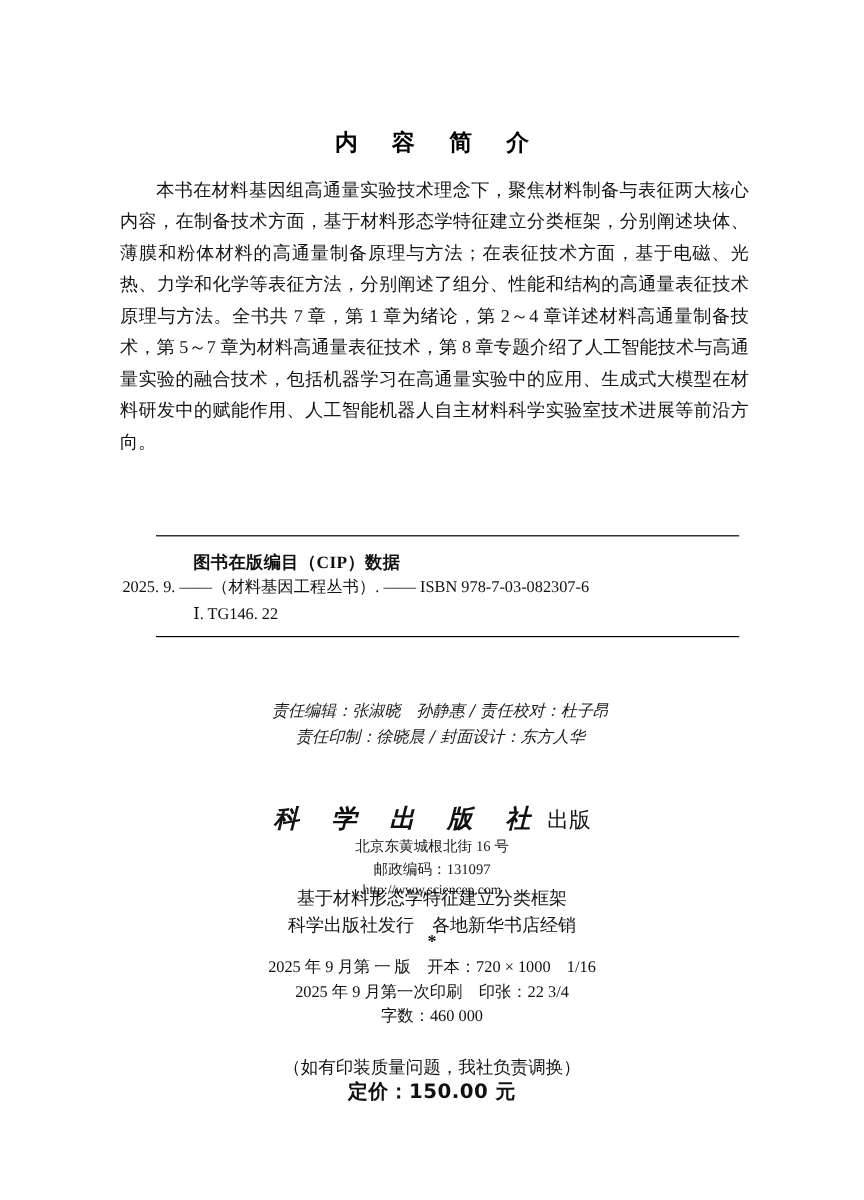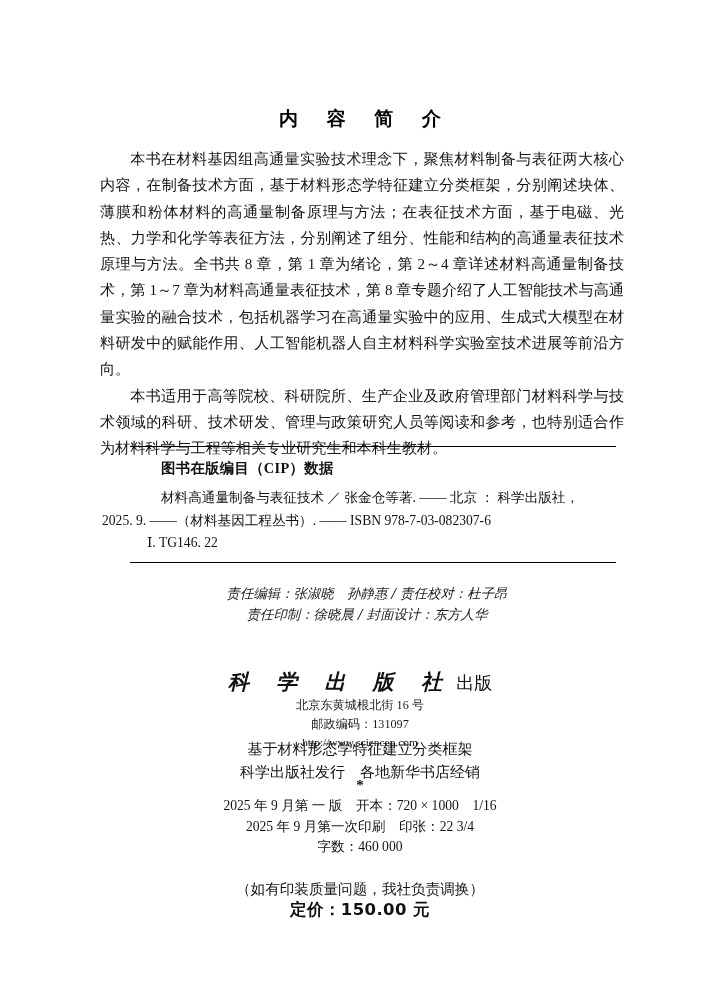--- a/index.html
+++ b/index.html
@@ -75,21 +75,21 @@
     letter-spacing: 0.3px;
   }
   .cip-line {
     font-size: 13.6px;
     line-height: 22.5px;
     margin: 0;
     white-space: nowrap;
   }
   .cip-l1 { margin-top: 9px; margin-left: 31px; }
   .cip-l2 { margin-left: -28px; }
-  .cip-l3 { margin-left: 17px; }
+  .cip-l3 { margin-left: 31px; }
   .cip-l4 { margin-left: 31px; }
   .rule-bottom { margin-top: 7px; }
 
   
   .credits {
     position: absolute;
     left: 0;
     top: 583px;
     width: 720px;
     text-align: center;
@@ -202,28 +202,26 @@
   }
 </style>
 </head>
 <body>
 
 <div class="page">
 
   <div class="section-heading">内 容 简 介</div>
 
   <div class="abstract">
-    <p>本书在材料基因组高通量实验技术理念下，聚焦材料制备与表征两大核心内容，在制备技术方面，基于材料形态学特征建立分类框架，分别阐述块体、薄膜和粉体材料的高通量制备原理与方法；在表征技术方面，基于电磁、光热、力学和化学等表征方法，分别阐述了组分、性能和结构的高通量表征技术原理与方法。全书共 8 章，第 1 章为绪论，第 2～4 章详述材料高通量制备技术，第 1～7 章为材料高通量表征技术，第 8 章专题介绍了人工智能技术与高通量实验的融合技术，包括机器学习在高通量实验中的应用、生成式大模型在材料研发中的赋能作用、人工智能机器人自主材料科学实验室技术进展等前沿方向。</p>
-    <p>本书适用于高等院校、科研院所、生产企业及政府管理部门材料科学与技术领域的科研、技术研发、管理与政策研究人员等阅读和参考，也特别适合作为材料科学与工程等相关专业研究生和本科生教材。</p>
+    <p>本书在材料基因组高通量实验技术理念下，聚焦材料制备与表征两大核心内容，在制备技术方面，基于材料形态学特征建立分类框架，分别阐述块体、薄膜和粉体材料的高通量制备原理与方法；在表征技术方面，基于电磁、光热、力学和化学等表征方法，分别阐述了组分、性能和结构的高通量表征技术原理与方法。全书共 7 章，第 1 章为绪论，第 2～4 章详述材料高通量制备技术，第 5～7 章为材料高通量表征技术，第 8 章专题介绍了人工智能技术与高通量实验的融合技术，包括机器学习在高通量实验中的应用、生成式大模型在材料研发中的赋能作用、人工智能机器人自主材料科学实验室技术进展等前沿方向。</p>
   </div>
 
   <div class="cip-block">
     <hr class="rule">
     <div class="cip-title">图书在版编目（CIP）数据</div>
-    <div class="cip-line cip-l1">材料高通量制备与表征技术 ／ 张金仓等著. ―― 北京 ： 科学出版社，</div>
     <div class="cip-line cip-l2">2025. 9. ――（材料基因工程丛书）. ―― ISBN 978-7-03-082307-6</div>
     <div class="cip-line cip-l3">Ⅰ. TG146. 22</div>
     <hr class="rule rule-bottom">
   </div>
 
   <div class="credits">
     <div>责任编辑：张淑晓　孙静惠 / 责任校对：杜子昂</div>
     <div>责任印制：徐晓晨 / 封面设计：东方人华</div>
   </div>
 

